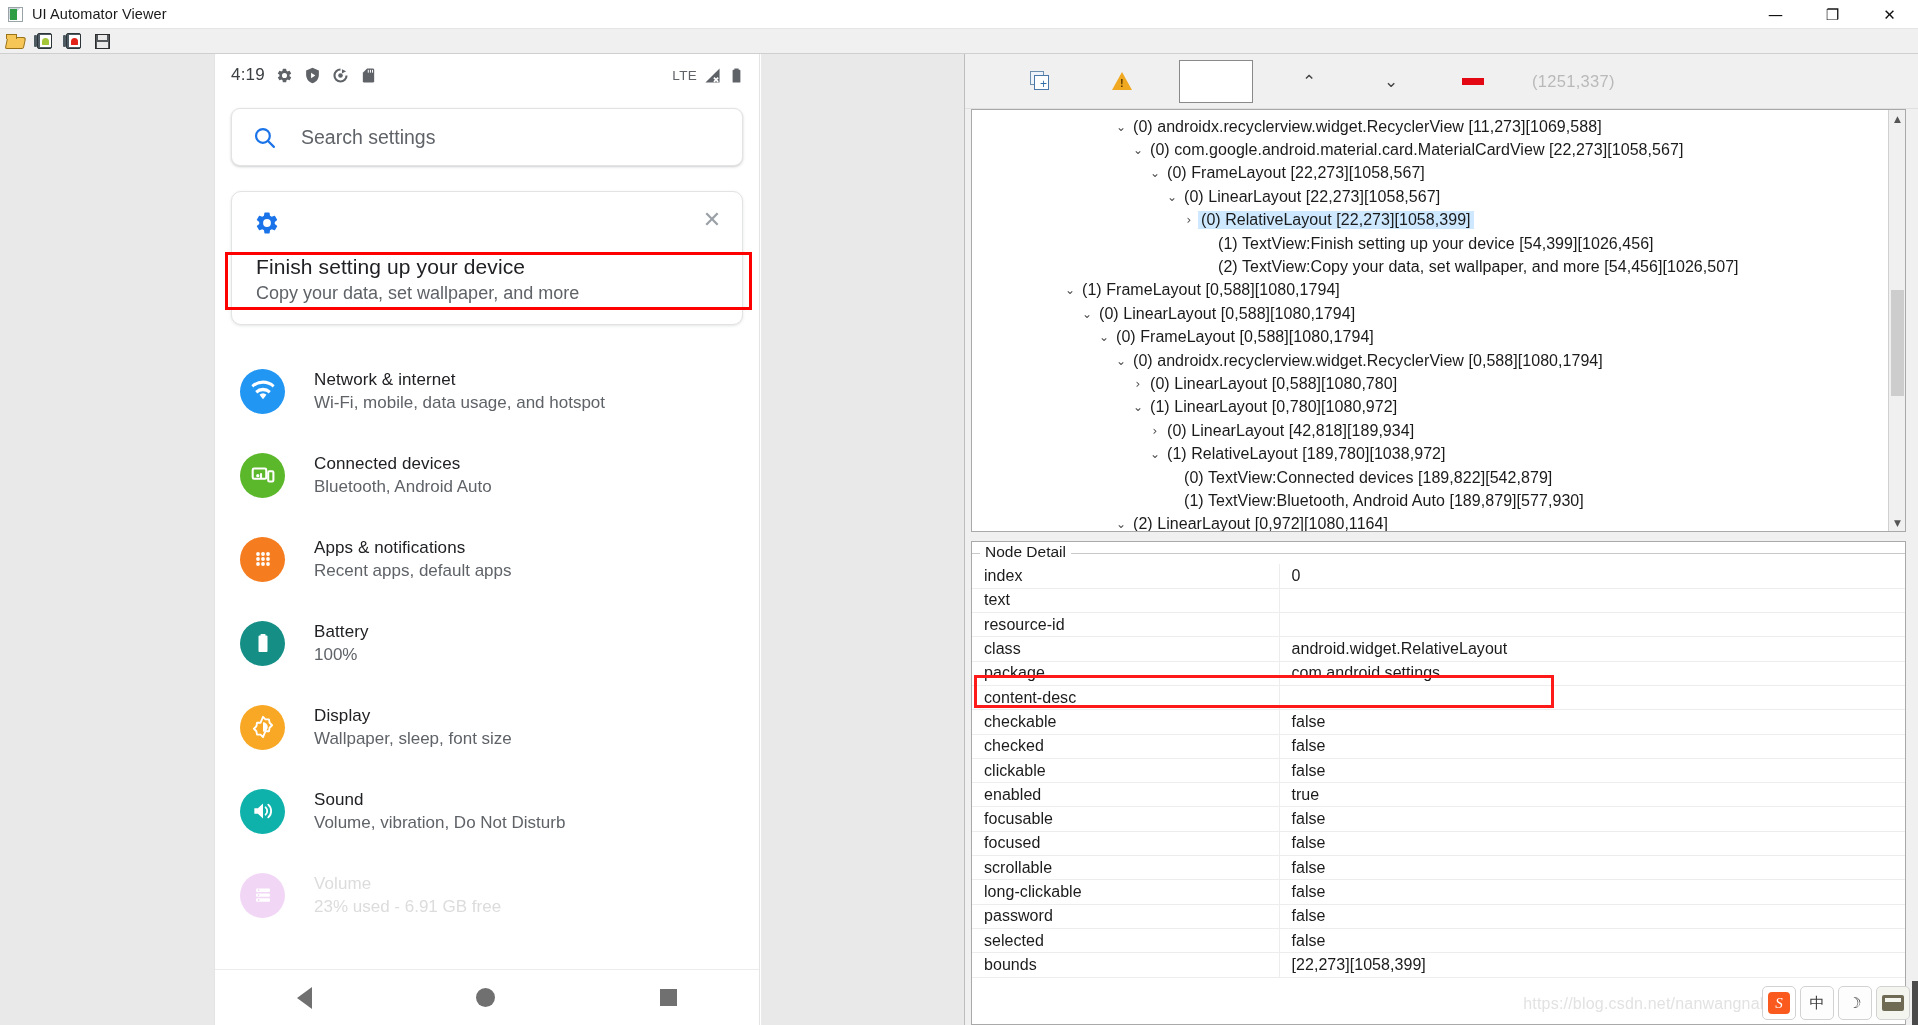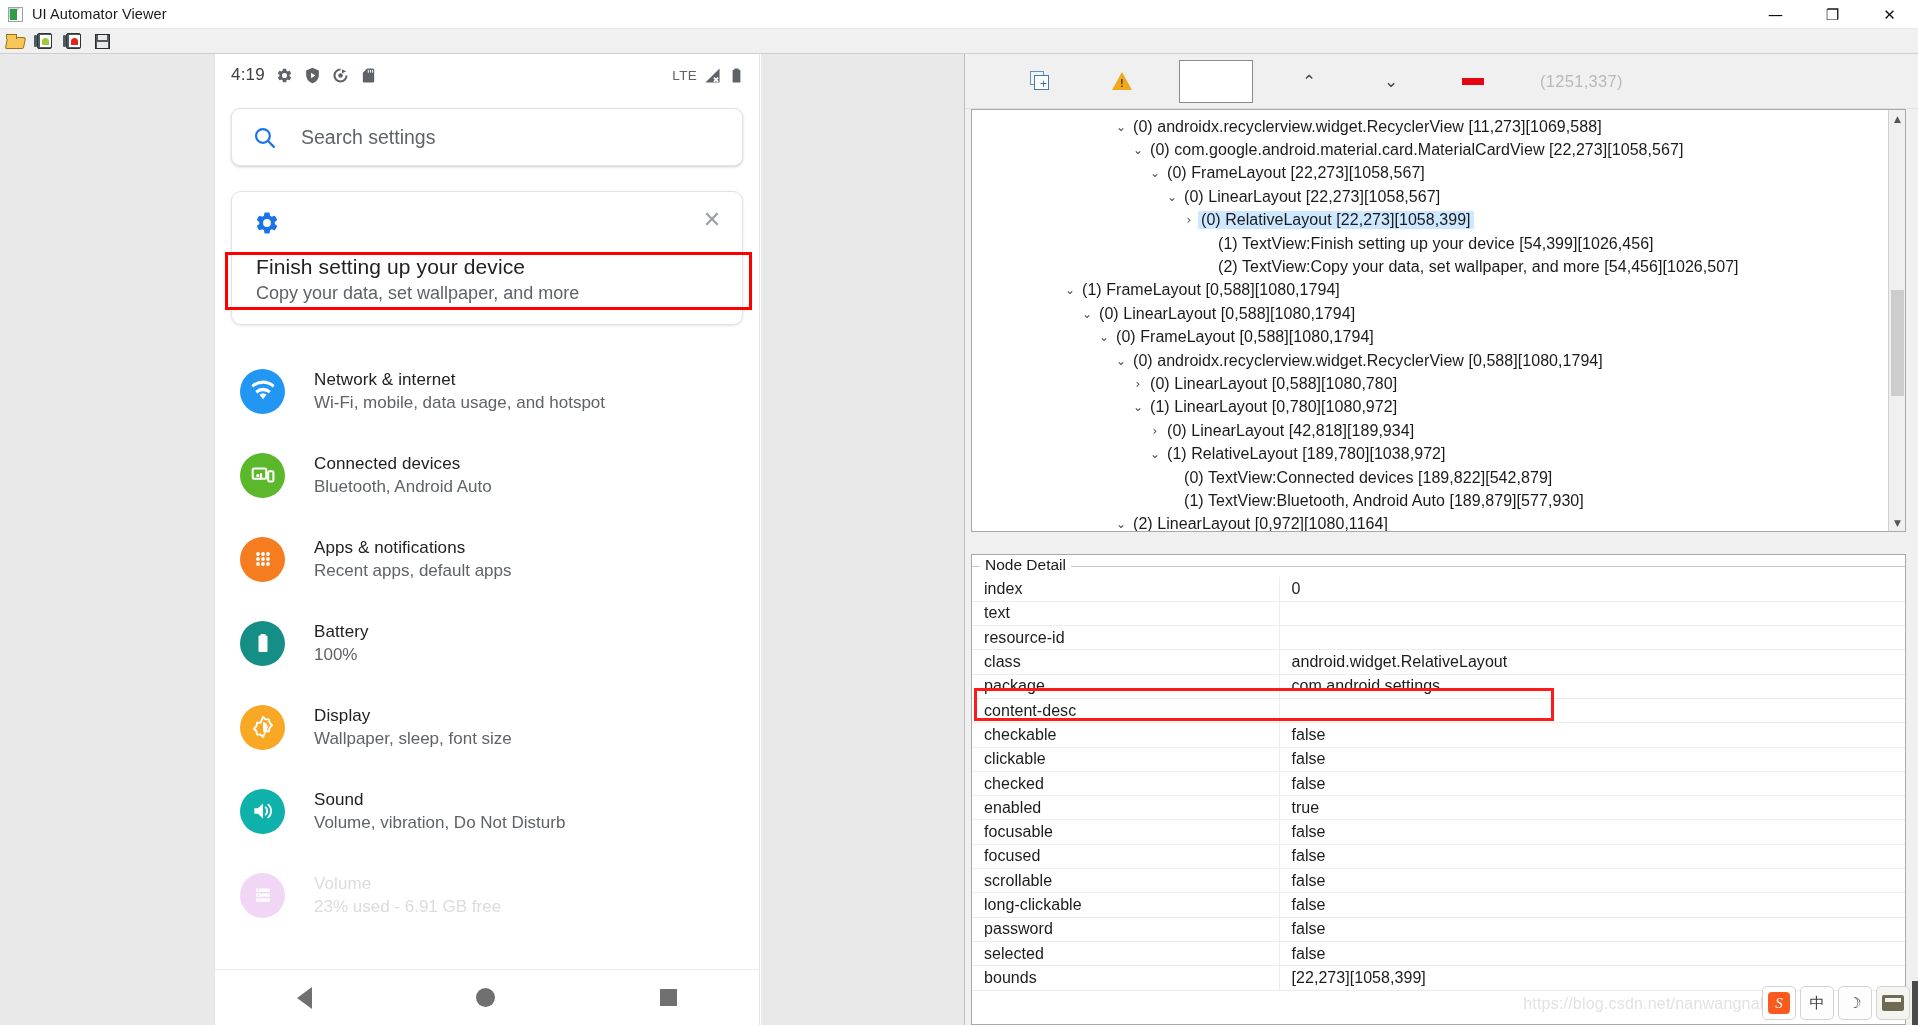--- a/index.html
+++ b/index.html
@@ -174,21 +174,21 @@
   .rt-slot.wide { width:105px; }
   #ic-newwin { width:20px; height:20px; position:relative; }
   #ic-newwin .back{ position:absolute; left:0; top:0; width:14px;height:14px; border:1.5px solid #6d8faf; background:#eef4fa;}
   #ic-newwin .front{ position:absolute; left:4px; top:4px; width:15px;height:15px; border:1.5px solid #4a78a8; background:#ffffff;}
   #ic-newwin .plus{ position:absolute; left:9px; top:9px; width:9px;height:9px; color:#2f6ca8; font-size:12px; line-height:8px; text-align:center;}
   #ic-warn { width:0;height:0;border-left:10px solid transparent;border-right:10px solid transparent;border-bottom:18px solid #f0a820; position:relative;}
   #ic-warn::after{ content:"!"; position:absolute; left:-2px; top:5px; width:4px; font-size:11px; color:#5d3d02; font-weight:bold;}
   #white-box { width:74px; height:43px; background:#ffffff; border:1px solid #8a8a8a; }
   .chev { font-size:17px; color:#444; font-family:"DejaVu Sans", sans-serif; }
   #red-dash { width:22px; height:7px; background:#e30613; }
-  #coord { font-size:16.5px; color:#b9b9b9; margin-left:26px; letter-spacing:.3px; }
+  #coord { font-size:16.5px; color:#b9b9b9; margin-left:18px; letter-spacing:.3px; }
 
   
   #tree-wrap {
     margin:0 12px 0 6px; background:#ffffff; border:1px solid #a9a9a9;
     height:423px; position:relative; overflow:hidden; display:flex;
   }
   #tree {
     flex:1 1 auto; overflow:hidden; padding:5px 0 0 0; position:relative;
   }
   .tnode {
@@ -208,21 +208,21 @@
   #tree-sb .arrow-up, #tree-sb .arrow-down {
     position:absolute; left:0; width:17px; height:17px; background:#f0f0f0;
     display:flex; align-items:center; justify-content:center; font-size:9px; color:#555;
     font-family:"DejaVu Sans", sans-serif;
   }
   #tree-sb .arrow-up{ top:0; } #tree-sb .arrow-down{ bottom:0; }
   #tree-thumb { position:absolute; left:2px; top:180px; width:13px; height:106px; background:#cdcdcd; }
 
   
   #nd-wrap {
-    margin:22px 12px 0 6px; background:#ffffff; border:1px solid #a9a9a9;
+    margin:9px 12px 0 6px; background:#ffffff; border:1px solid #a9a9a9;
     flex:1 1 auto; position:relative; overflow:hidden;
   }
   #nd-title-row { height:22px; position:relative; }
   #nd-title-line { position:absolute; left:0; right:0; top:11px; border-top:1px solid #c9c9c9; }
   #nd-title-text { position:absolute; left:8px; top:1px; background:#fff; padding:0 5px;
                    font-size:15.5px; color:#1b1b1b; }
   table#nd { width:100%; border-collapse:collapse; table-layout:fixed; }
   table#nd td {
     height:24.3px; font-size:16px; color:#1b1b1b; padding:0 0 0 12px;
     border-bottom:1px solid #ededed; letter-spacing:.05px; vertical-align:middle;
@@ -603,25 +603,25 @@
               </tr>
               <tr>
                 <td class="k">content-desc</td>
                 <td class="v"></td>
               </tr>
               <tr>
                 <td class="k">checkable</td>
                 <td class="v">false</td>
               </tr>
               <tr>
+                <td class="k">checked</td>
+                <td class="v">false</td>
+              </tr>
+              <tr>
                 <td class="k">clickable</td>
-                <td class="v">false</td>
-              </tr>
-              <tr>
-                <td class="k">checked</td>
                 <td class="v">false</td>
               </tr>
               <tr>
                 <td class="k">enabled</td>
                 <td class="v">true</td>
               </tr>
               <tr>
                 <td class="k">focusable</td>
                 <td class="v">false</td>
               </tr>

